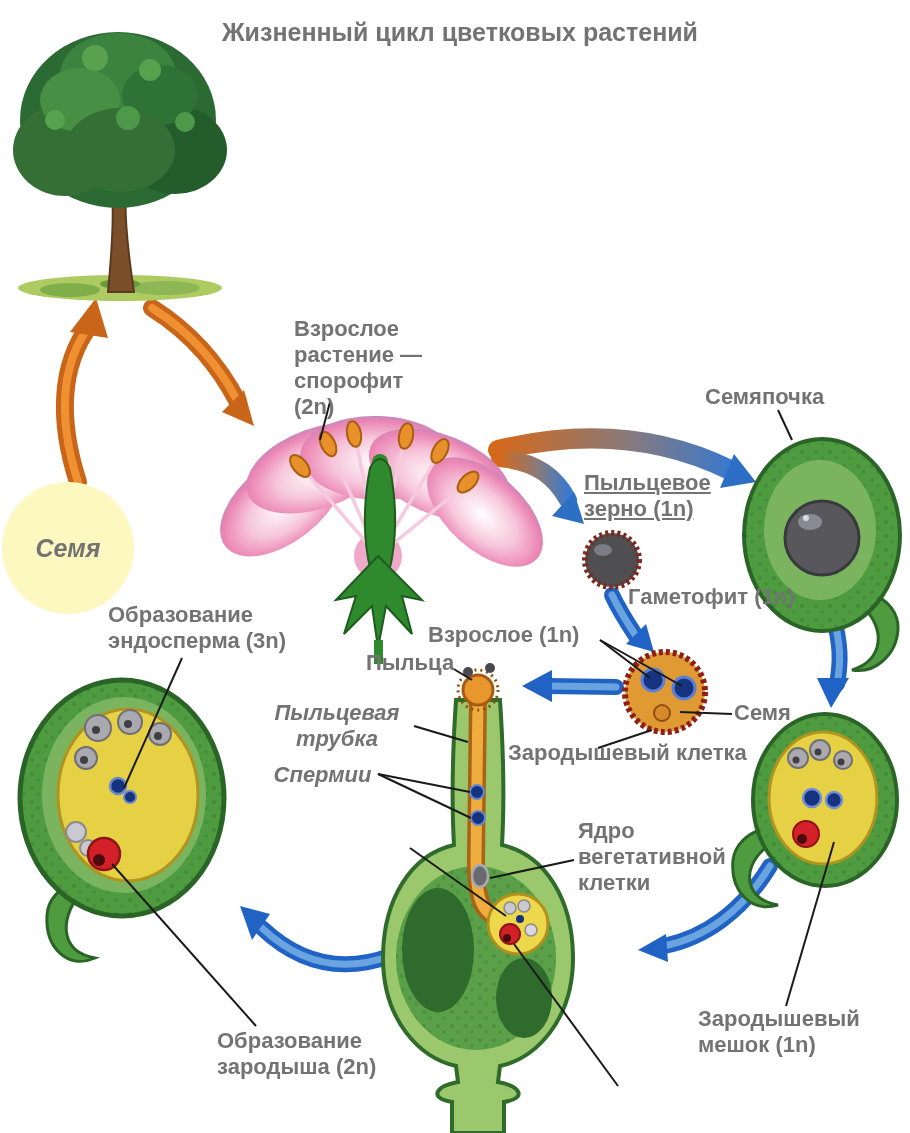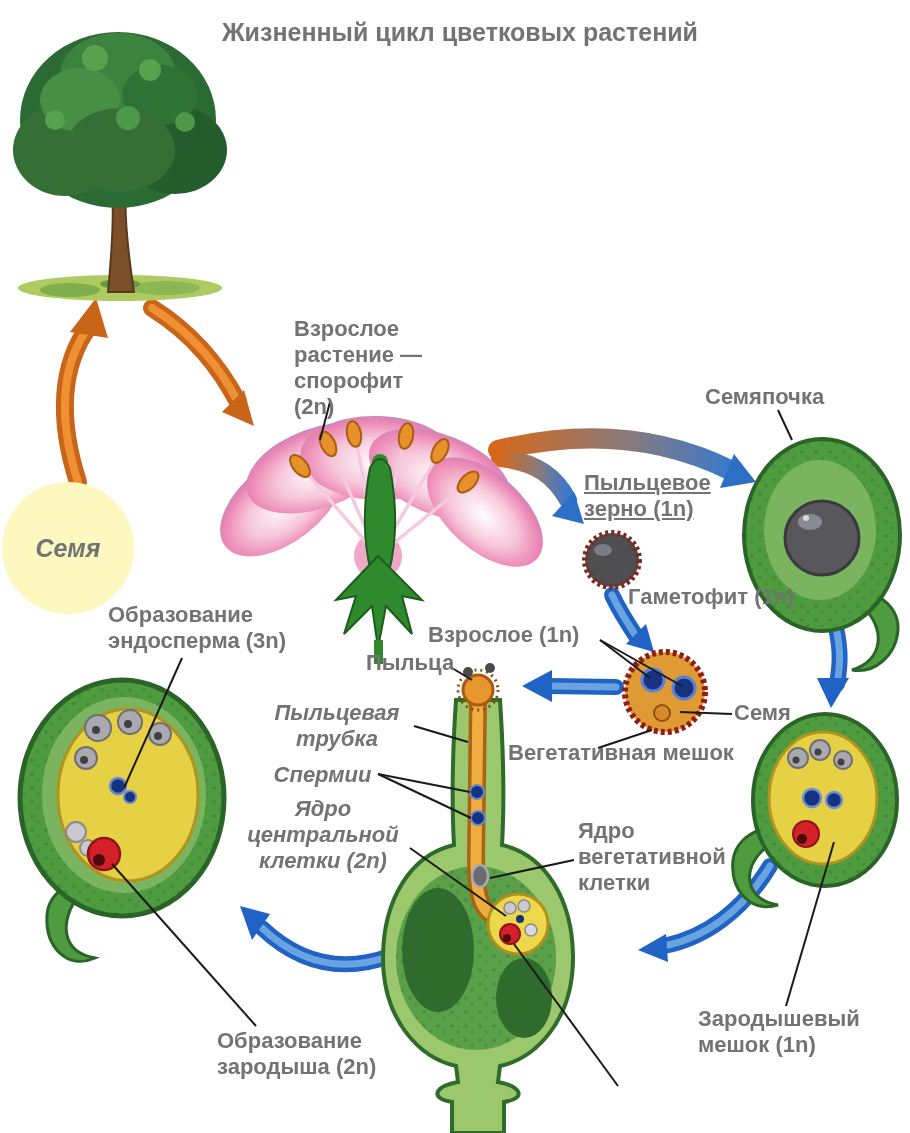--- a/index.html
+++ b/index.html
@@ -290,27 +290,26 @@
 <div class="label" style="left:584px;top:470px;width:150px;text-decoration:underline;">Пыльцевое зерно (1n)</div>
 
 <div class="label" style="left:628px;top:584px;width:200px;">Гаметофит (1n)</div>
 
 <div class="label" style="left:428px;top:622px;width:175px;">Взрослое (1n)</div>
 
 <div class="label" style="left:366px;top:650px;width:110px;">Пыльца</div>
 
 <div class="label" style="left:734px;top:700px;width:80px;">Семя</div>
 
-<div class="label" style="left:508px;top:740px;width:250px;">Вегетативная мешок</div>
+<div class="label" style="left:508px;top:740px;width:250px;">Зародышевый клетка</div>
 
 <div class="label r" style="left:262px;top:700px;width:150px;">Пыльцевая трубка</div>
 
 <div class="label r" style="left:270px;top:762px;width:105px;">Спермии</div>
 
-<div class="label r" style="left:238px;top:796px;width:170px;">Ядро центральной клетки (2n)</div>
 
 <div class="label" style="left:578px;top:818px;width:175px;">Ядро вегетативной клетки</div>
 
 <div class="label" style="left:698px;top:1006px;width:190px;">Зародышевый мешок (1n)</div>
 
 
 <div class="label" style="left:108px;top:602px;width:215px;">Образование эндосперма (3n)</div>
 
 <div class="label" style="left:205px;top:1028px;width:215px;margin-left:12px;">Образование зародыша (2n)</div>
 

